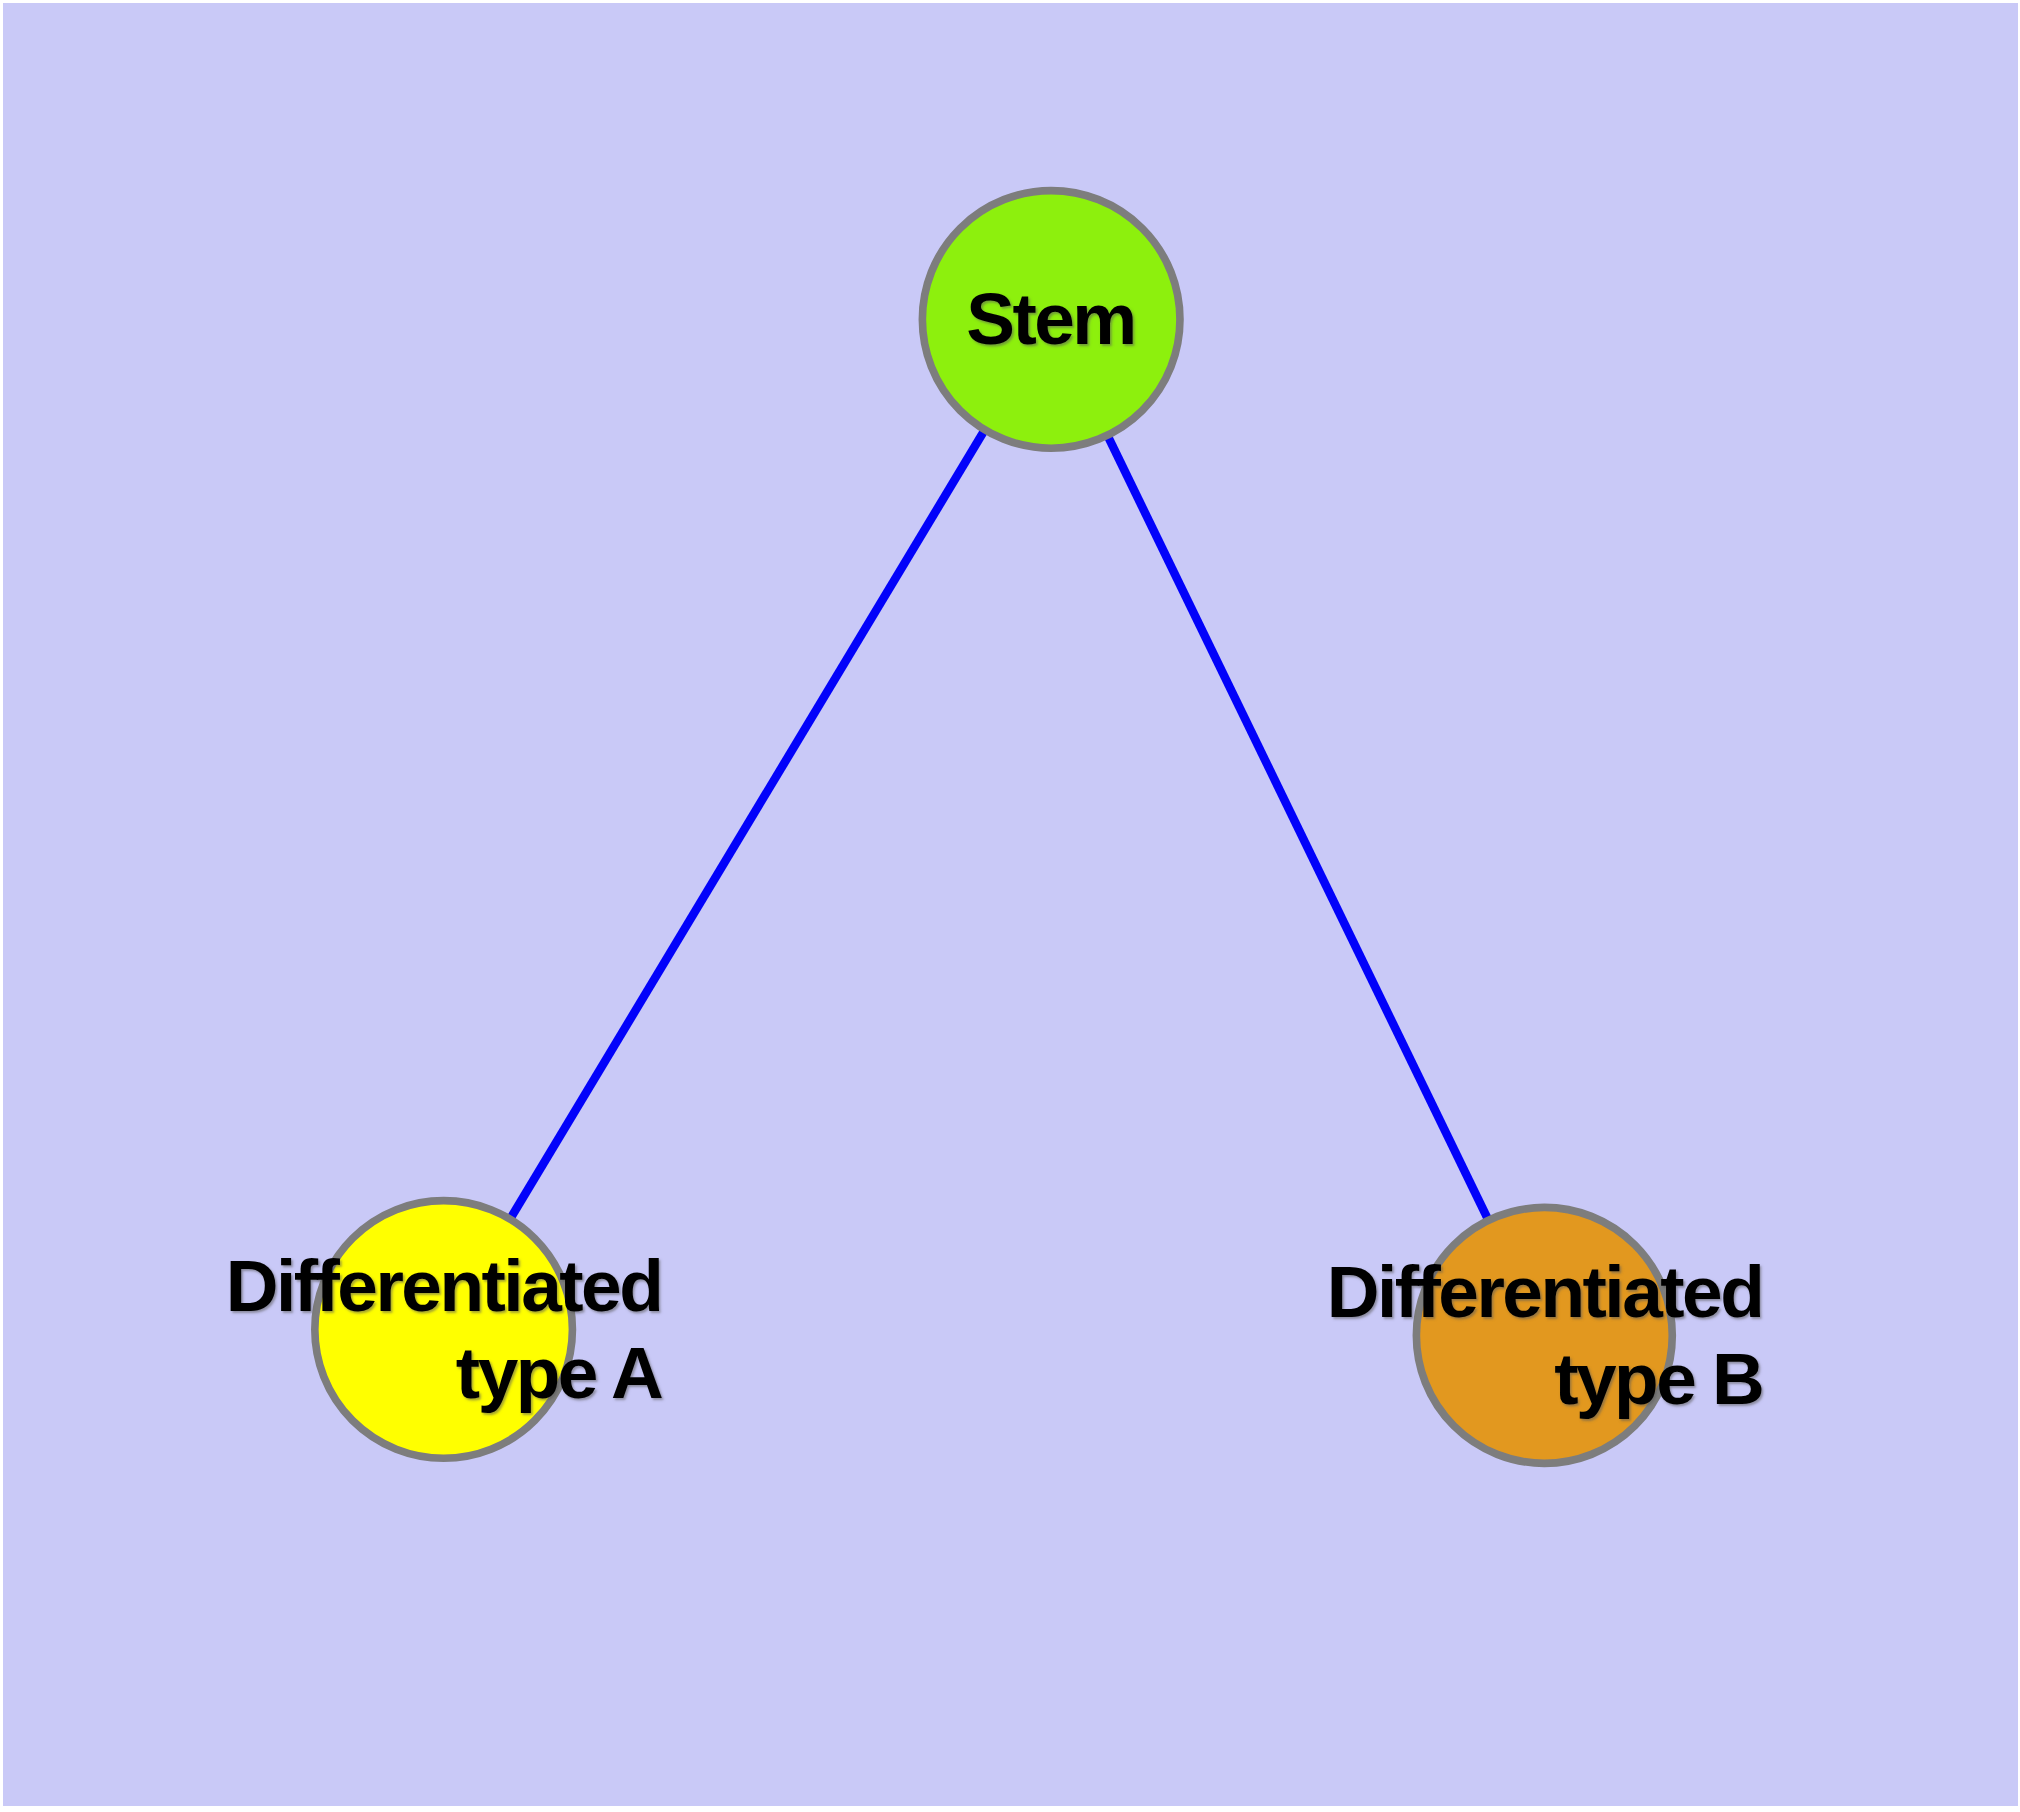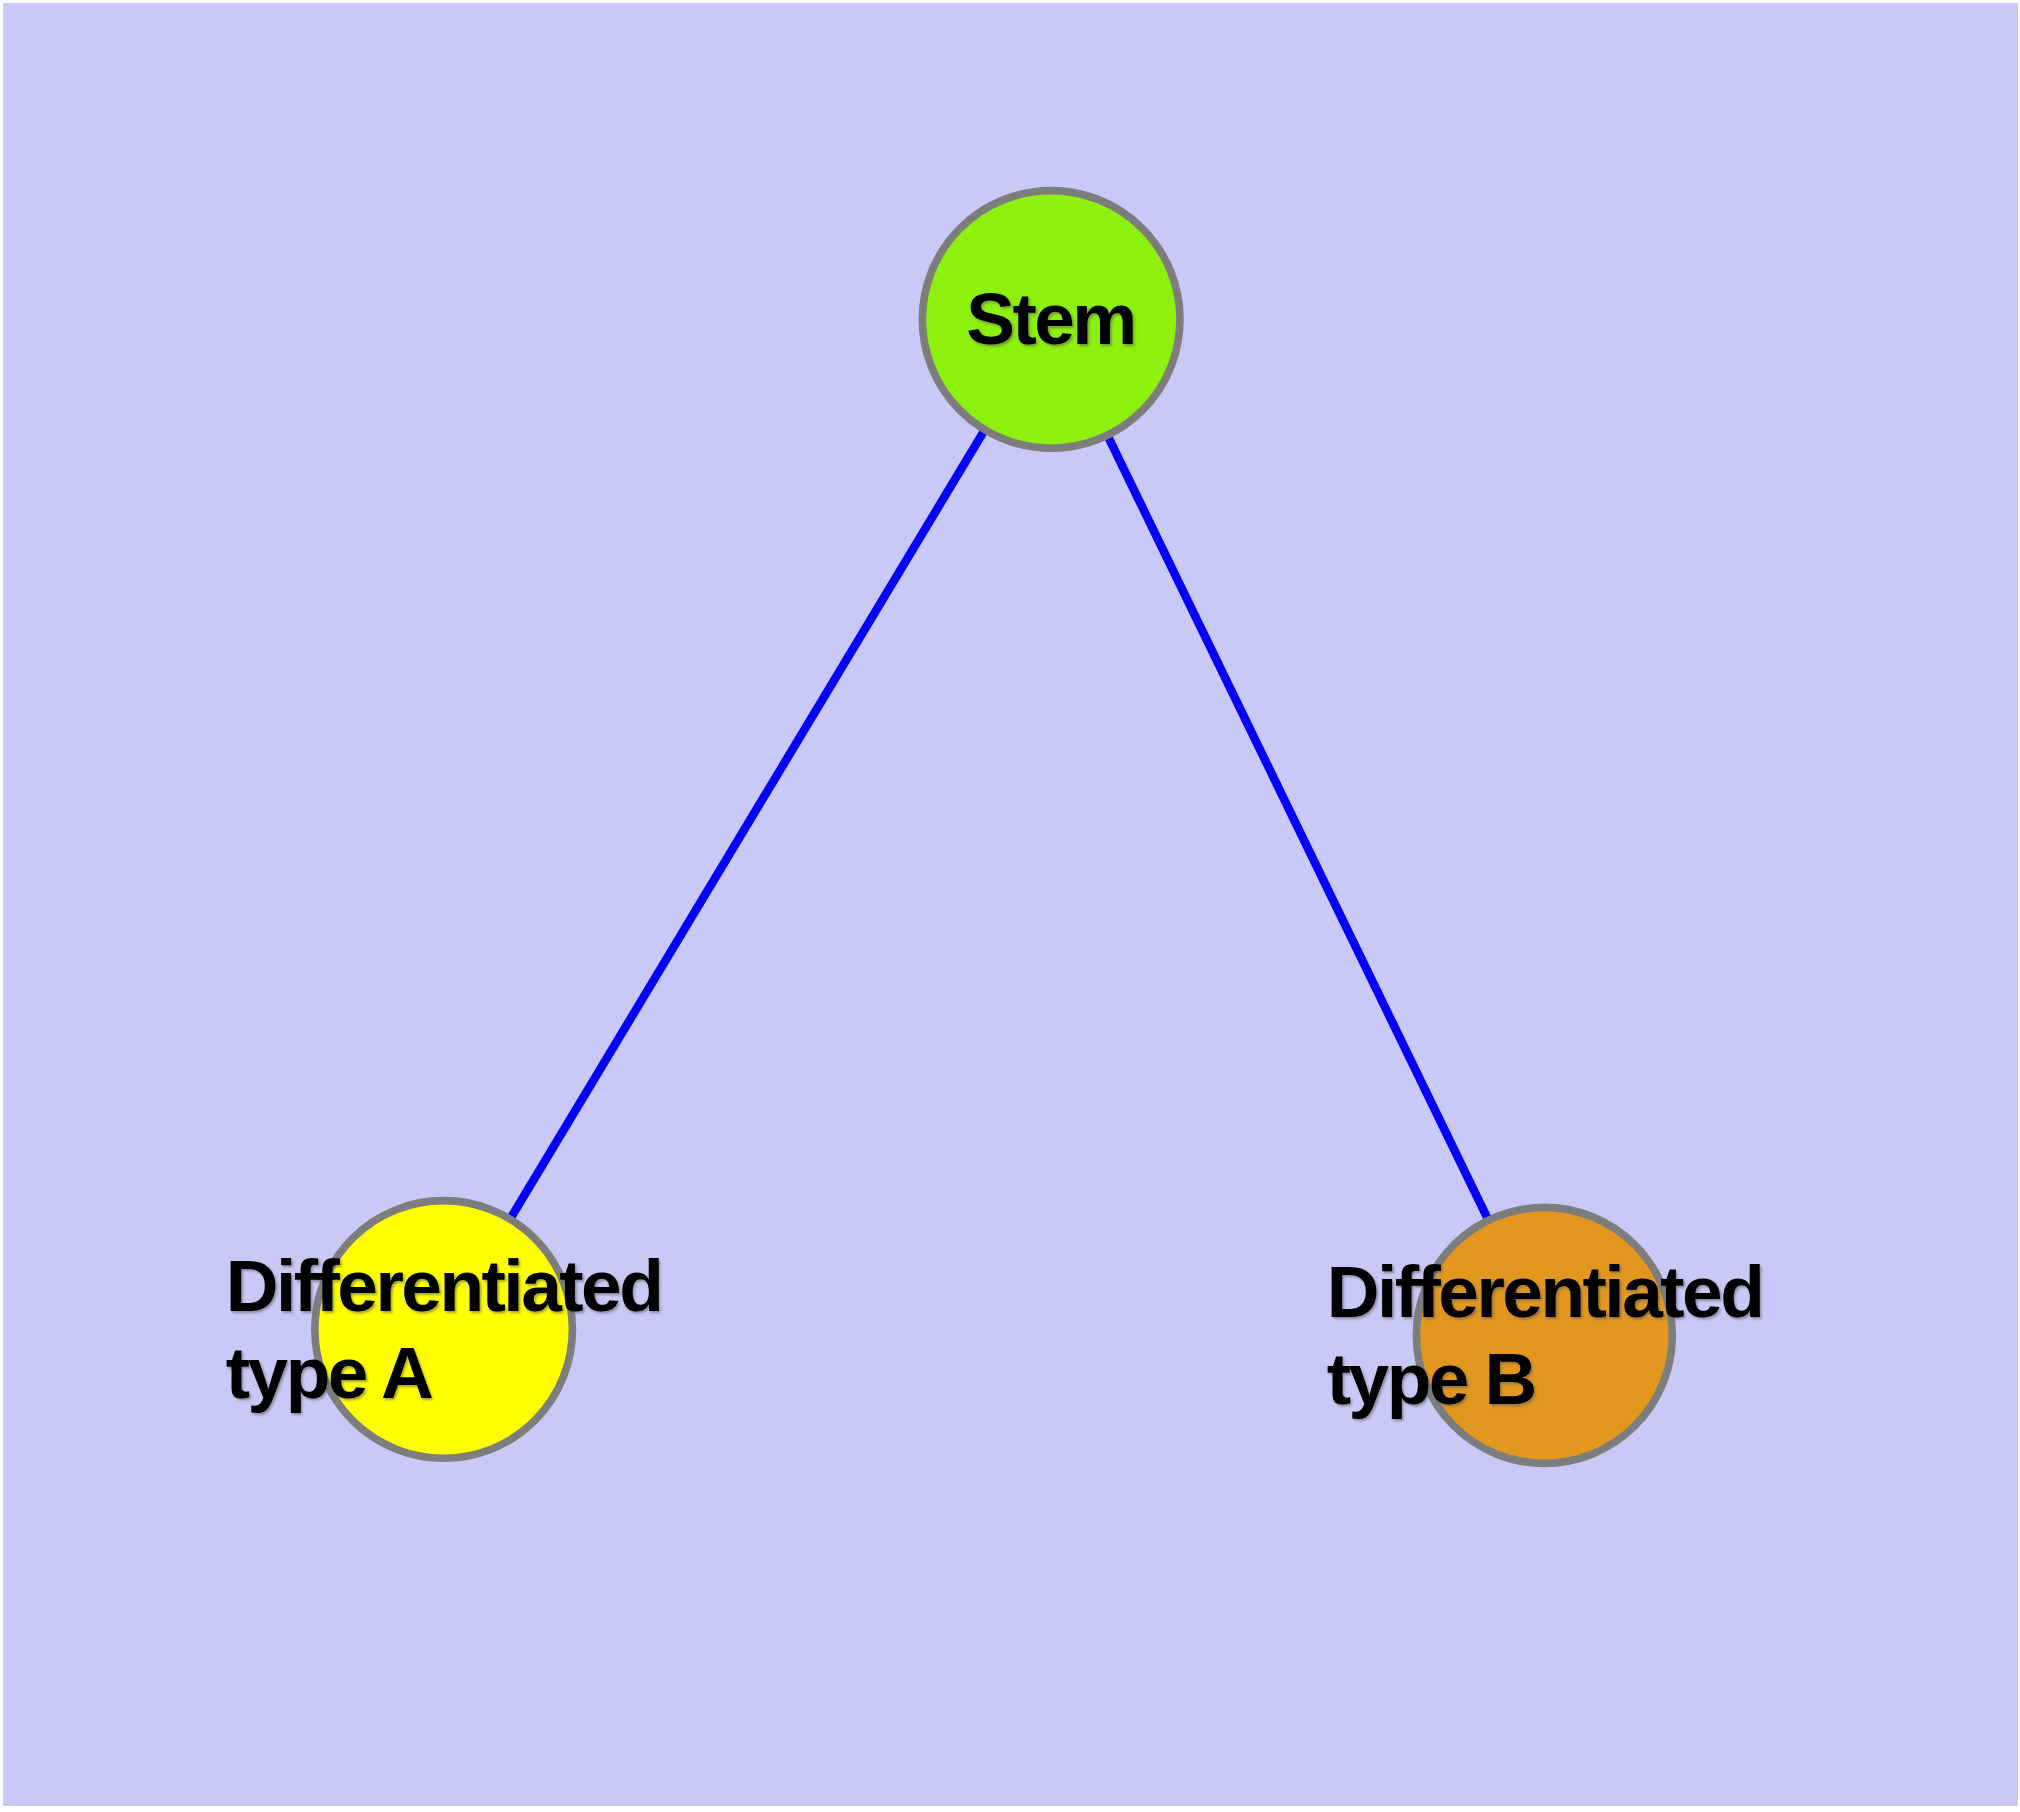--- a/index.html
+++ b/index.html
@@ -35,21 +35,21 @@
     pointer-events: none;
   }
   .node-label {
     position: absolute;
     transform: translate(-50%, -50%);
     font-weight: bold;
     font-size: 73px;
     line-height: 1.18;
     letter-spacing: -2.5px;
     white-space: pre-line;
-    text-align: left;
+    text-align: right;
     text-shadow: 1.7px 2.5px 2.5px rgba(90, 90, 90, 0.55);
   }
 </style>
 </head>
 <body>
 
 <div class="plot-canvas" style="background: rgb(201, 201, 247);">
   <svg class="graph-svg" xmlns="http://www.w3.org/2000/svg" viewBox="0 0 2378 2127" width="2015" height="1803">
       <line x1="1237" y1="373" x2="520" y2="1565" stroke="#0202fa" stroke-width="10"></line>
       <line x1="1237" y1="373" x2="1819" y2="1572" stroke="#0202fa" stroke-width="10"></line>

